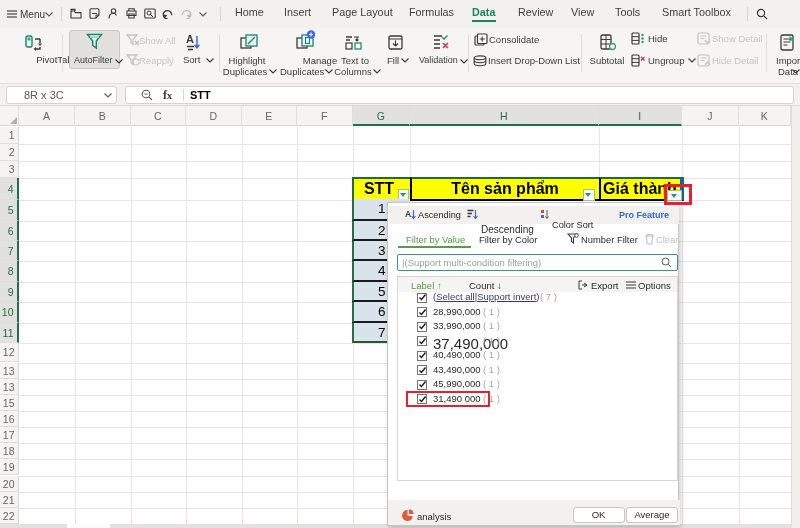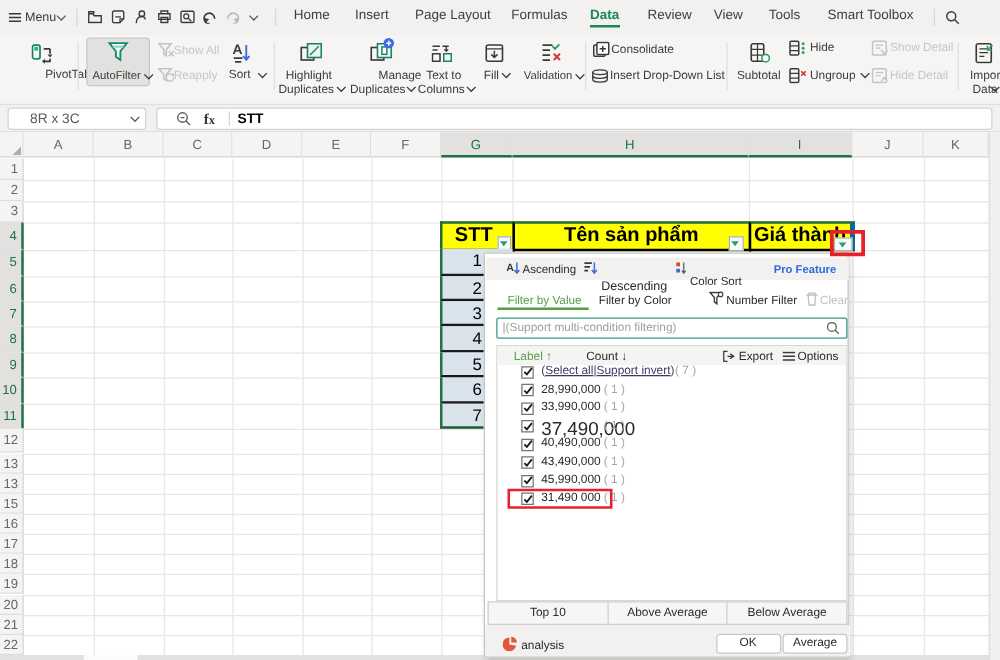--- a/index.html
+++ b/index.html
@@ -450,25 +450,20 @@
     </svg>
 <span class="p" style="left:45px;top:175.1px;font-size:9.5px;color:#2b2a29">45,990,000</span>
 <span class="p" style="left:95px;top:175.1px;font-size:9.5px;color:#a8a6a4">( 1 )</span>
 <div class="p" style="left:29px;top:191.0px;width:10px;height:10px;background:#fff;border:1px solid #767472"></div>
 <svg class="p" style="left:30px;top:191.5px" width="9" height="9" viewBox="0 0 9 9">
       <path d="M1.5 4.5 L3.5 6.5 L7.5 1.5" stroke="#1a1a1a" stroke-width="1.4" fill="none"></path>
     </svg>
 <span class="p" style="left:45px;top:189.5px;font-size:9.5px;color:#2b2a29">31,490 000</span>
 <span class="p" style="left:95px;top:189.5px;font-size:9.5px;color:#a8a6a4">( 1 )</span>
 
-  <div class="p" style="left:2px;top:277.5px;width:288px;height:19.5px;background:#f7f6f5;border:1px solid #d0cecc;display:flex">
-    <div style="flex:1;border-right:1px solid #d0cecc;text-align:center;font-size:9.5px;color:#2b2a29;line-height:18px">Top 10</div>
-    <div style="flex:1;border-right:1px solid #d0cecc;text-align:center;font-size:9.5px;color:#2b2a29;line-height:18px">Above Average</div>
-    <div style="flex:1;text-align:center;font-size:9.5px;color:#2b2a29;line-height:18px">Below Average</div>
-  </div>
 
   <div class="p" style="left:0;top:297px;width:292px;height:25px;background:#f2f1f0"></div>
   <svg class="p" style="left:14px;top:306px" width="12" height="12" viewBox="0 0 12 12">
       <path d="M5.5 6.5 L5.5 1 A5.5 5.5 0 1 0 10.9 7.6 z" fill="#e2573d"></path>
       <path d="M7 5 L7 0.3 A5 5 0 0 1 11.6 5 z" fill="#e2573d"></path>
     </svg>
   <span class="p" style="left:29px;top:308px;font-size:9.5px;color:#2b2a29">analysis</span>
   <div class="p" style="left:184.5px;top:303.5px;width:52px;height:16px;background:#fff;border:1px solid #c9c7c5;border-radius:3px;text-align:center;font-size:9.5px;color:#2b2a29;line-height:14px">OK</div>
   <div class="p" style="left:238px;top:303.5px;width:52px;height:16px;background:#fff;border:1px solid #c9c7c5;border-radius:3px;text-align:center;font-size:9.5px;color:#2b2a29;line-height:14px">Average</div>
 </div>

